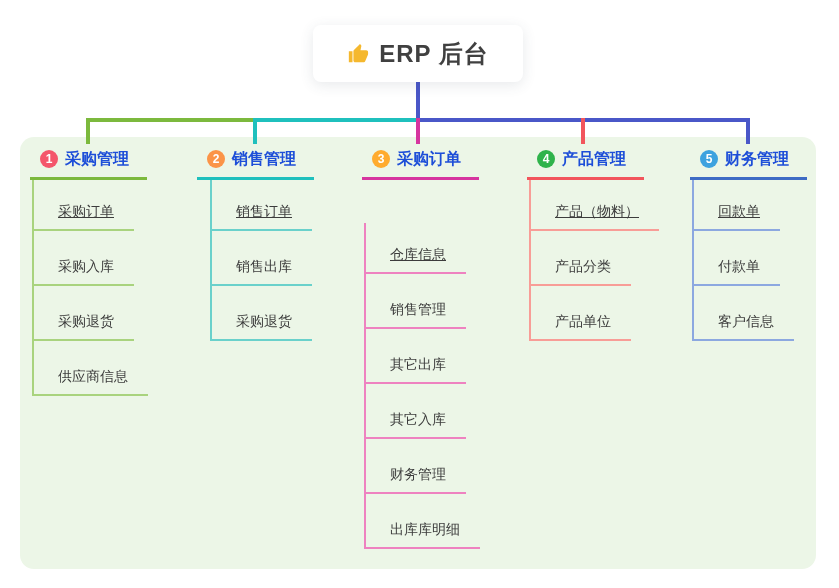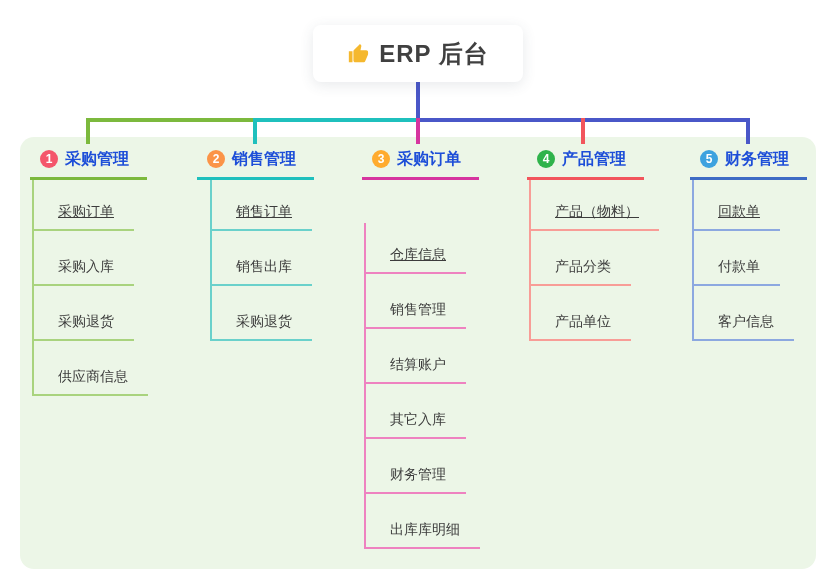--- a/index.html
+++ b/index.html
@@ -84,21 +84,21 @@
     <div class="child">采购退货</div>
   </div>
 
   <div class="branch-header" style="left: 362px; --main: #d6359f; --light: #ee82c0; --badge: #ffab2e;">
     <span class="badge">3</span>
     <span class="branch-title">采购订单</span>
   </div>
   <div class="col" style="left: 364px; margin-top: 43px; --main: #d6359f; --light: #ee82c0; --badge: #ffab2e;">
     <div class="child">仓库信息</div>
     <div class="child">销售管理</div>
-    <div class="child">结算账户</div>
+    <div class="child">其它出库</div>
     <div class="child">其它入库</div>
     <div class="child">财务管理</div>
     <div class="child">出库库明细</div>
   </div>
 
   <div class="branch-header" style="left: 527px; --main: #f2555c; --light: #f89d97; --badge: #2fb34b;">
     <span class="badge">4</span>
     <span class="branch-title">产品管理</span>
   </div>
   <div class="col" style="left: 529px; --main: #f2555c; --light: #f89d97; --badge: #2fb34b;">

